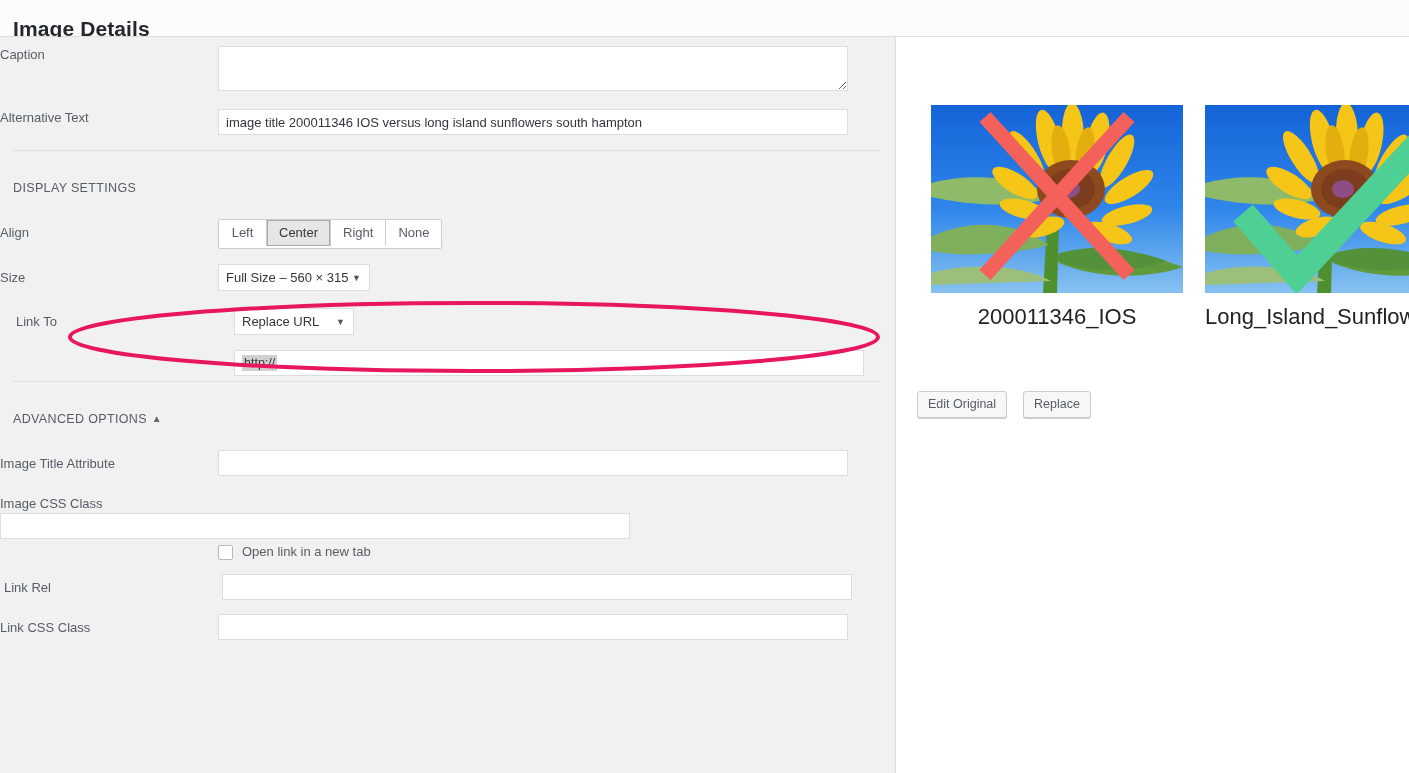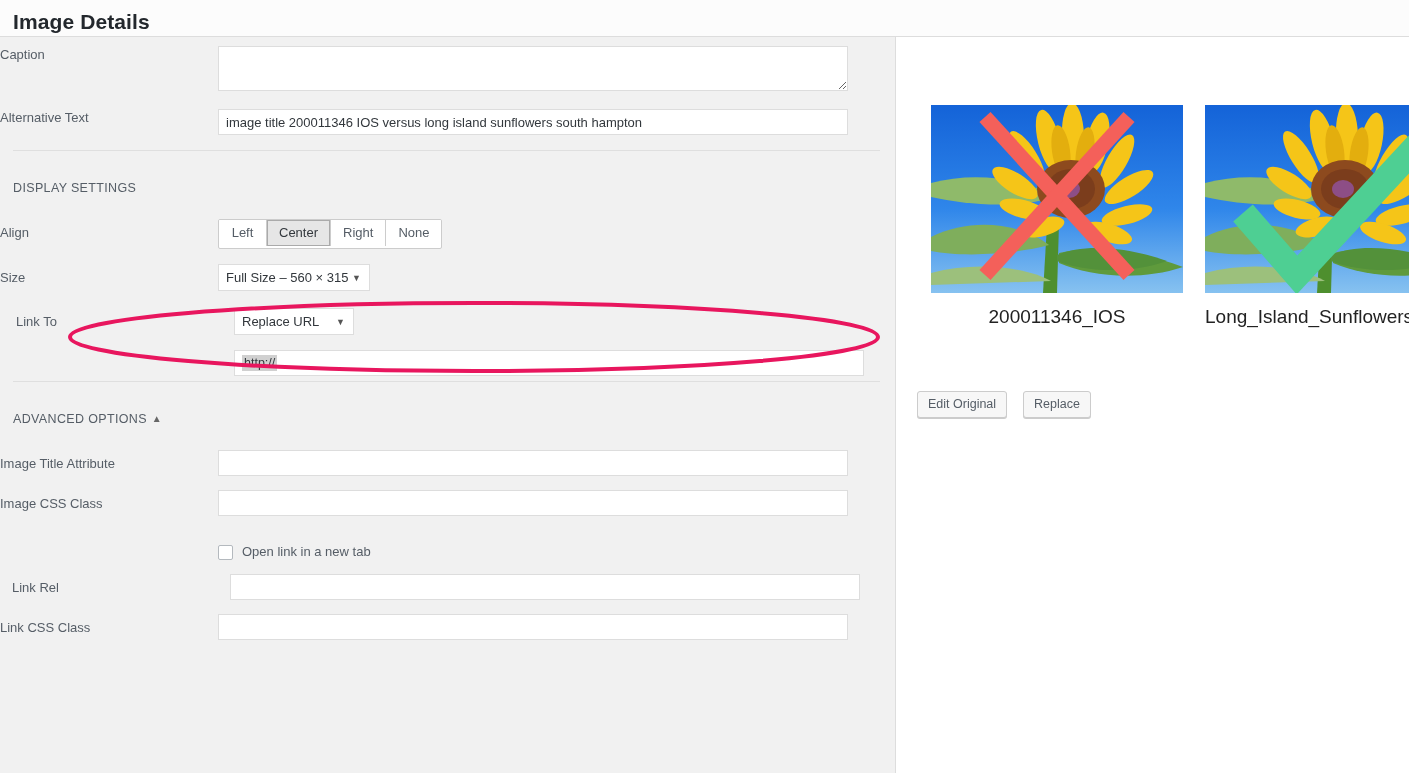--- a/index.html
+++ b/index.html
@@ -21,21 +21,21 @@
   .titlebar {
     position: absolute;
     left: 0; top: 0;
     width: 1409px; height: 37px;
     background: #fcfcfc;
     border-bottom: 1px solid #ddd;
     box-sizing: border-box;
   }
   .titlebar .title {
     position: absolute;
-    left: 13px; top: 9px;
+    left: 13px; top: 16px;
     font-size: 21px;
     font-weight: 600;
     color: #23282d;
     letter-spacing: 0.1px;
     line-height: 26px;
   }
 
   
   .left-panel {
     position: absolute;
@@ -227,21 +227,21 @@
   }
   .thumb-img {
     position: relative;
     width: 252px;
     height: 188px;
     overflow: hidden;
     background: #1769d8;
   }
   .thumb-caption {
     margin-top: 11px;
-    font-size: 19px;
+    font-size: 22px;
     color: #222;
     line-height: 26px;
     white-space: nowrap;
   }
   .thumb-caption.wrap { white-space: normal; }
 
   
   .media-buttons {
     position: absolute;
     left: 20px; top: 354px;
@@ -331,34 +331,34 @@
 
     <div class="section-head" style="top:374px;">
       <span>ADVANCED OPTIONS</span><span class="caret">▲</span>
     </div>
 
     <div class="row" style="left:0px; top:413px;">
       <div class="field-label" style="padding-top:5px;">Image Title Attribute</div>
       <input class="text-input empty" type="text" value="" style="">
     </div>
 
-    <div class="row" style="left:0px; top:453px;">
+    <div class="row" style="left:0px; top:453px;flex-direction:column;">
       <div class="field-label" style="padding-top:5px;">Image CSS Class</div>
       <input class="text-input empty" type="text" value="" style="">
     </div>
 
     <div class="row" style="left:0px; top:507px;">
       <div class="field-label"></div>
       <div class="checkbox-row">
         <div class="cbox"></div>
         <div class="cbox-label">Open link in a new tab</div>
       </div>
     </div>
 
-    <div class="row" style="left:12px; top:537px;">
+    <div class="row" style="left:4px; top:537px;">
       <div class="field-label" style="padding-top:5px;">Link Rel</div>
       <input class="text-input empty" type="text" value="" style="">
     </div>
 
     <div class="row" style="left:0px; top:577px;">
       <div class="field-label" style="padding-top:5px;">Link CSS Class</div>
       <input class="text-input empty" type="text" value="" style="">
     </div>
 
   </div>

